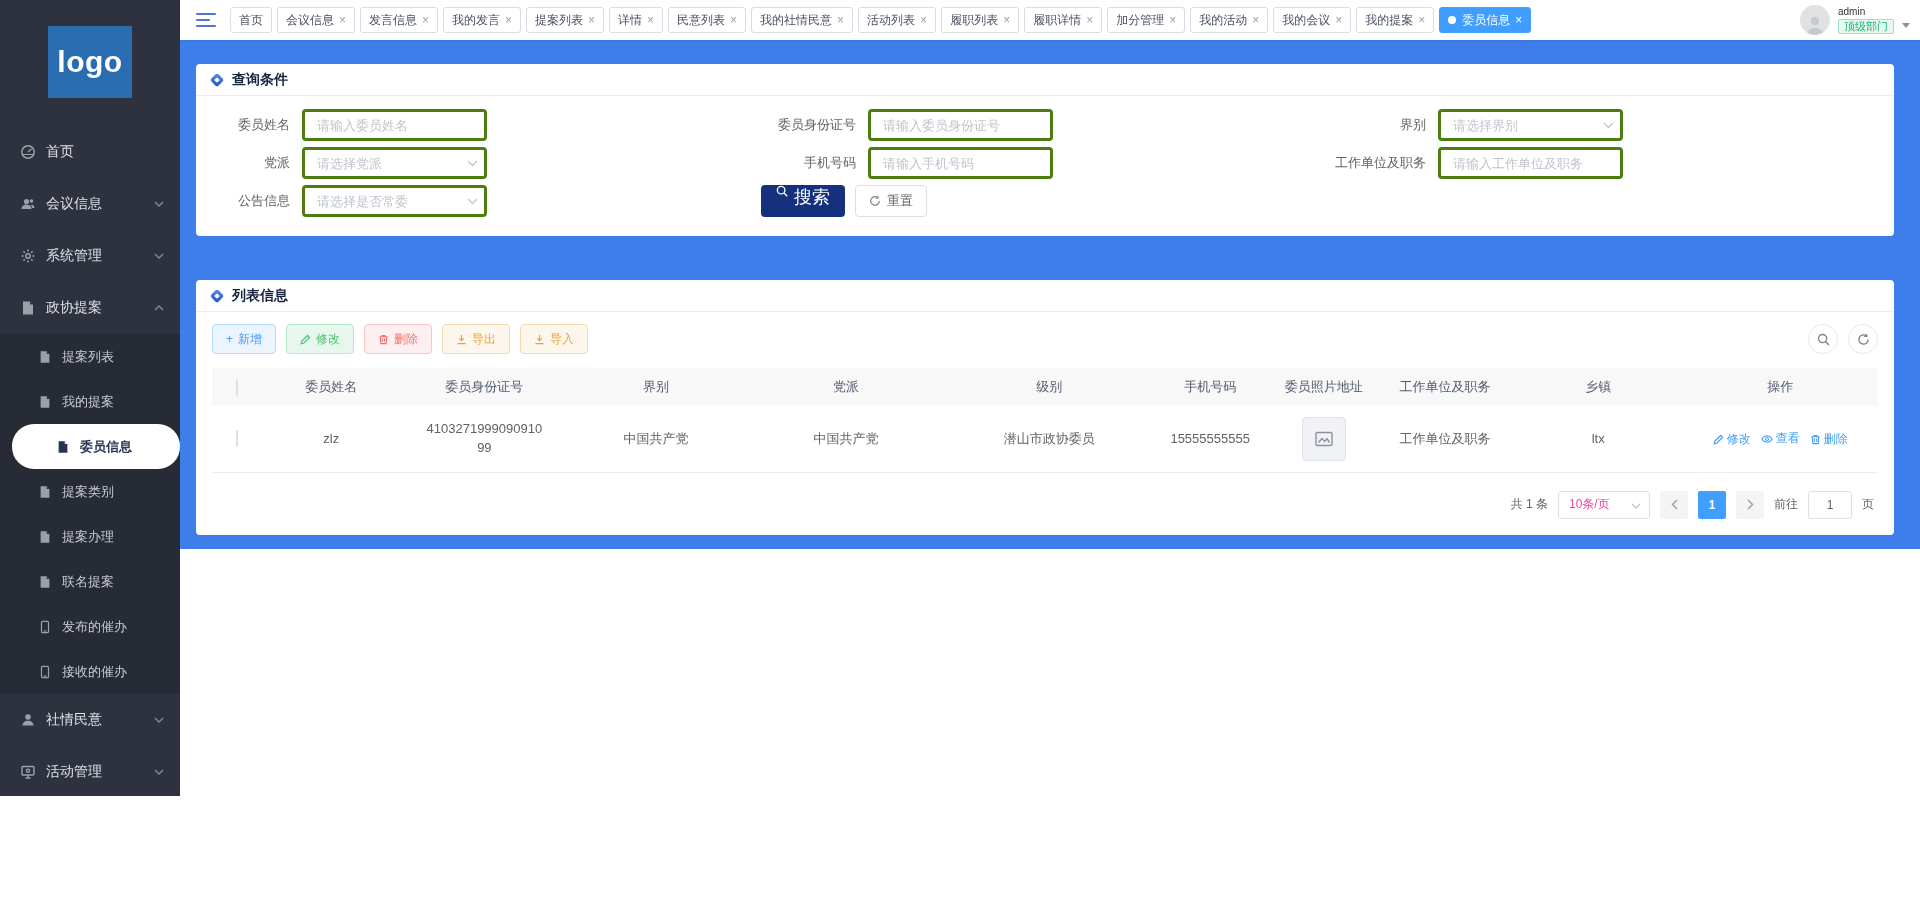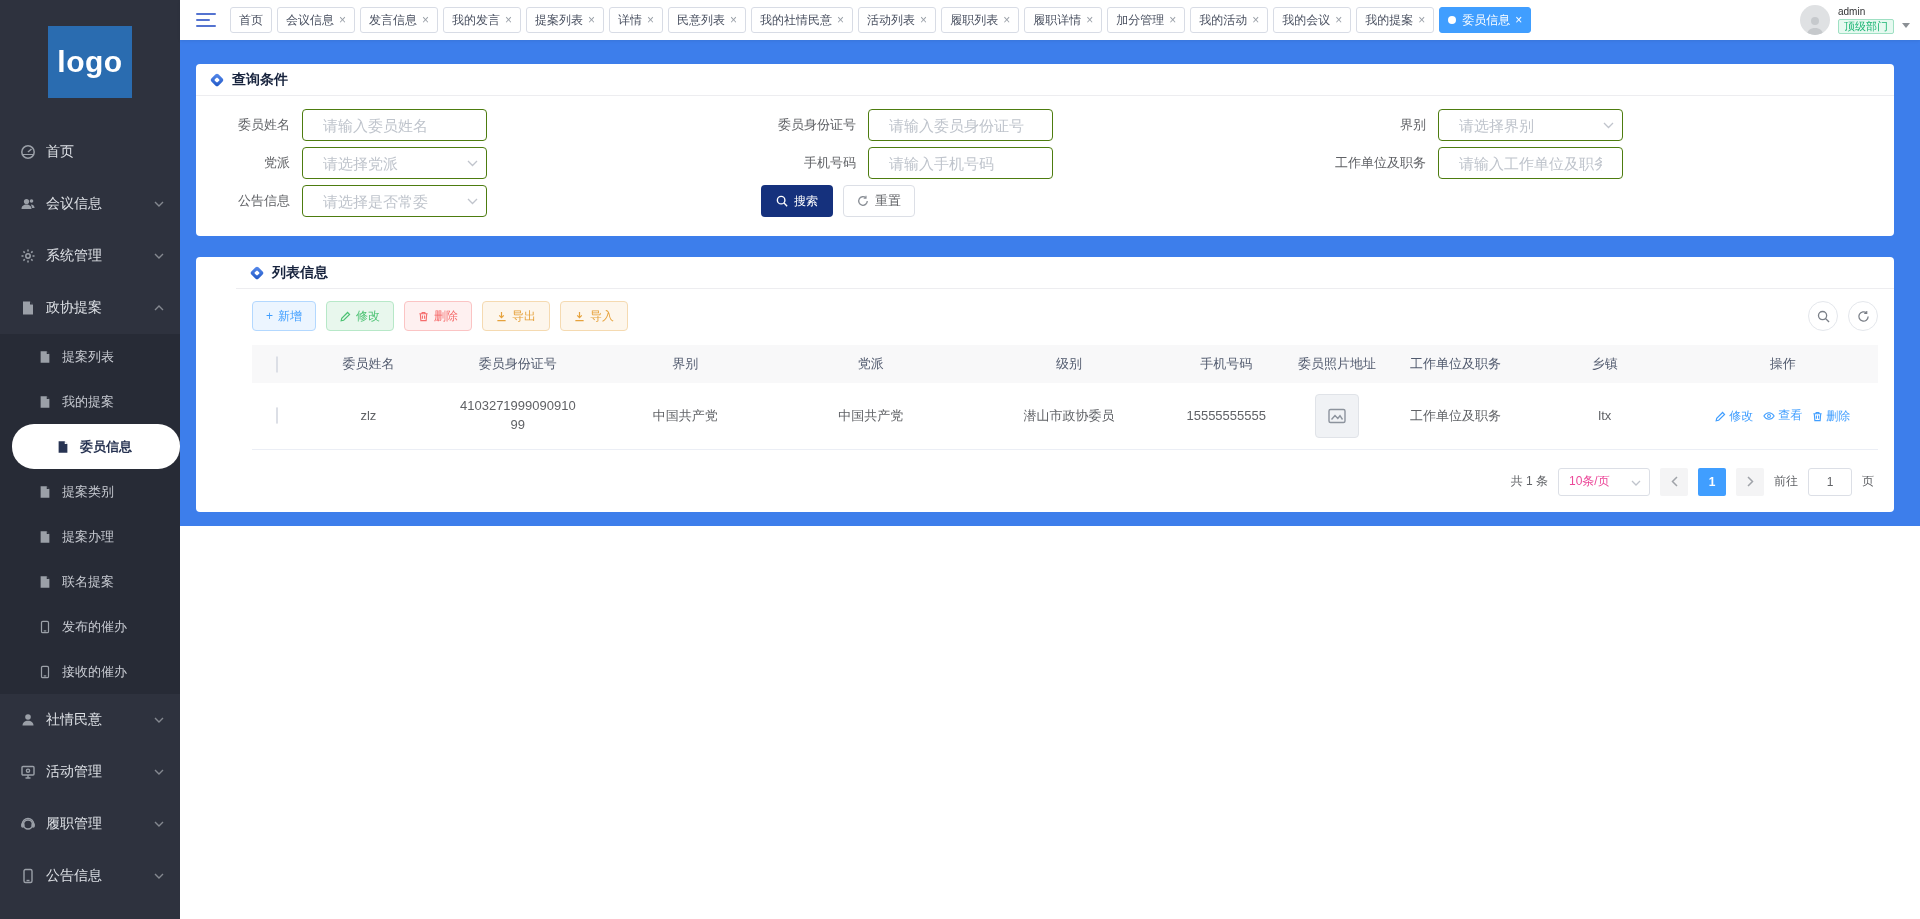--- a/index.html
+++ b/index.html
@@ -1,21 +1,21 @@
 <!DOCTYPE html>
 <html><head>
 <meta charset="utf-8">
 <style>
   * { margin:0; padding:0; box-sizing:border-box; }
   html,body { width:1920px; height:919px; overflow:hidden; background:#fff;
     font-family:"Liberation Sans","DejaVu Sans",sans-serif; }
   .app { display:flex; width:1920px; height:919px; }
 
   
-  .sidebar { width:180px; height:919px; background:#2e323e; flex:0 0 180px; overflow:hidden; }
+  .sidebar { width:180px; height:796px; background:#2e323e; flex:0 0 180px; overflow:hidden; }
   .logo-box { width:84px; height:72px; background:#2a6cb0; margin:26px auto 0; display:flex; align-items:center; justify-content:center; }
   .logo-box span { color:#fff; font-size:30px; font-weight:bold; letter-spacing:.5px; }
   .nav { padding-top:28px; }
   .nav-item { height:52px; display:flex; align-items:center; padding-left:20px; color:#dde0e5; font-size:14px; cursor:pointer; position:relative; }
   .nav-item .mi { width:16px; height:16px; margin-right:10px; color:#9ba0a8; flex:0 0 16px; }
   .nav-item .chev { position:absolute; right:16px; color:#848890; }
   .subnav { background:#272b36; }
   .sub-item { height:45px; display:flex; align-items:center; padding-left:38px; color:#c8cbd2; font-size:13px; cursor:pointer; }
   .sub-item .mi { width:14px; height:14px; margin-right:10px; color:#9ba0a8; flex:0 0 14px; }
   .sub-item.active { background:#fff; border-radius:22px; margin-left:12px; padding-left:44px; color:#273352; font-weight:bold; }
@@ -48,29 +48,29 @@
   .sec-ico { width:10px; height:10px; background:linear-gradient(135deg,#5a8dee,#1f56c4); transform:rotate(45deg); border-radius:2px; margin-right:10px; position:relative; }
   .sec-ico:after { content:""; position:absolute; left:3px; top:3px; width:4px; height:4px; background:#fff; border-radius:1px; }
   .card-title { font-size:14px; font-weight:bold; color:#17233d; }
 
   
   .form { display:grid; grid-template-columns:565px 565px 1fr; padding:10px 16px 16px 0; }
   .ffield { display:flex; align-items:center; height:38px; }
   .flabel { text-align:right; padding-right:12px; font-size:13px; color:#606266; white-space:nowrap; }
   .w1 { width:106px; } .w2 { width:107px; } .w3 { width:112px; }
   .ibox { position:relative; }
-  .ibox input { width:185px; height:32px; border:1px solid #4d7c0f; border-radius:4px; padding:0 20px; font-size:15px; color:#606266; outline:none; background:#fff; font-family:inherit; }
+  .ibox input { width:185px; height:32px; border:3px solid #4d7c0f; border-radius:4px; padding:0 12px; font-size:13px; color:#606266; outline:none; background:#fff; font-family:inherit; }
   .ibox input::placeholder { color:#bfc4cc; }
   .ibox .sel-chev { position:absolute; right:9px; top:13px; color:#c0c4cc; }
   .btn-row { display:flex; align-items:center; gap:10px; height:38px; }
-  .btn-search { height:32px; display:inline-flex; align-items:center; gap:6px; background:#15317d; color:#fff; border:none; border-radius:4px; padding:0 15px; font-size:12px; cursor:pointer; font-family:inherit; }
+  .btn-search { height:32px; display:inline-flex; gap:6px; background:#15317d; color:#fff; border:none; border-radius:4px; padding:0 15px; font-size:18px; cursor:pointer; font-family:inherit; }
   .btn-reset { height:32px; display:inline-flex; align-items:center; gap:6px; background:#fff; color:#606266; border:1px solid #dcdfe6; border-radius:4px; padding:0 13px; font-size:13px; cursor:pointer; font-family:inherit; }
 
   
-  .list-card { margin-top:21px;padding-left:40px; }
+  .list-card { margin-top:44px; }
   .toolbar { display:flex; align-items:center; padding:12px 16px 10px; }
   .tbtn { height:30px; display:inline-flex; align-items:center; gap:5px; border-radius:4px; padding:0 13px; font-size:12px; cursor:pointer; margin-right:10px; border:1px solid; font-family:inherit; }
   .tbtn.add { color:#409eff; background:#ecf5ff; border-color:#b3d8ff; }
   .tbtn.edit { color:#4cc273; background:#e8f7ed; border-color:#b7e8c8; }
   .tbtn.del { color:#f56c6c; background:#fef0f0; border-color:#fbc4c4; }
   .tbtn.exp, .tbtn.imp { color:#e6a23c; background:#fdf6ec; border-color:#f5dab1; }
   .tool-right { margin-left:auto; display:flex; gap:10px; }
   .cir-btn { width:30px; height:30px; border-radius:50%; border:1px solid #e4e7ec; background:#fff; display:flex; align-items:center; justify-content:center; color:#7a7f87; cursor:pointer; }
 
   table { width:calc(100% - 32px); margin:4px 16px 0; border-collapse:collapse; table-layout:fixed; }

